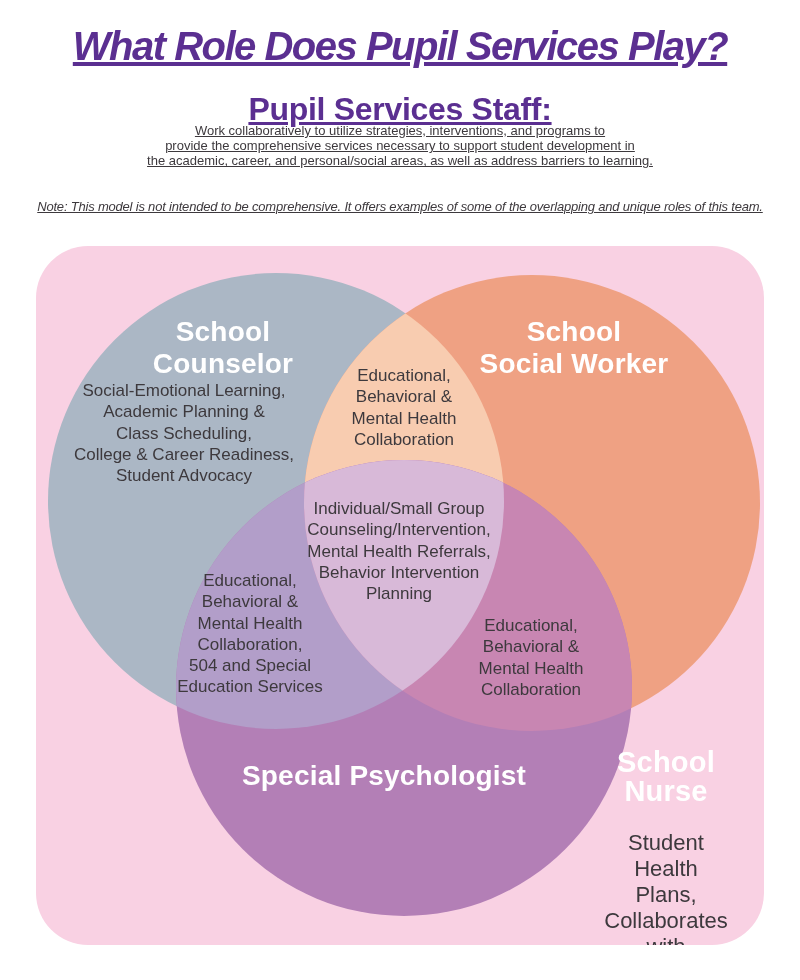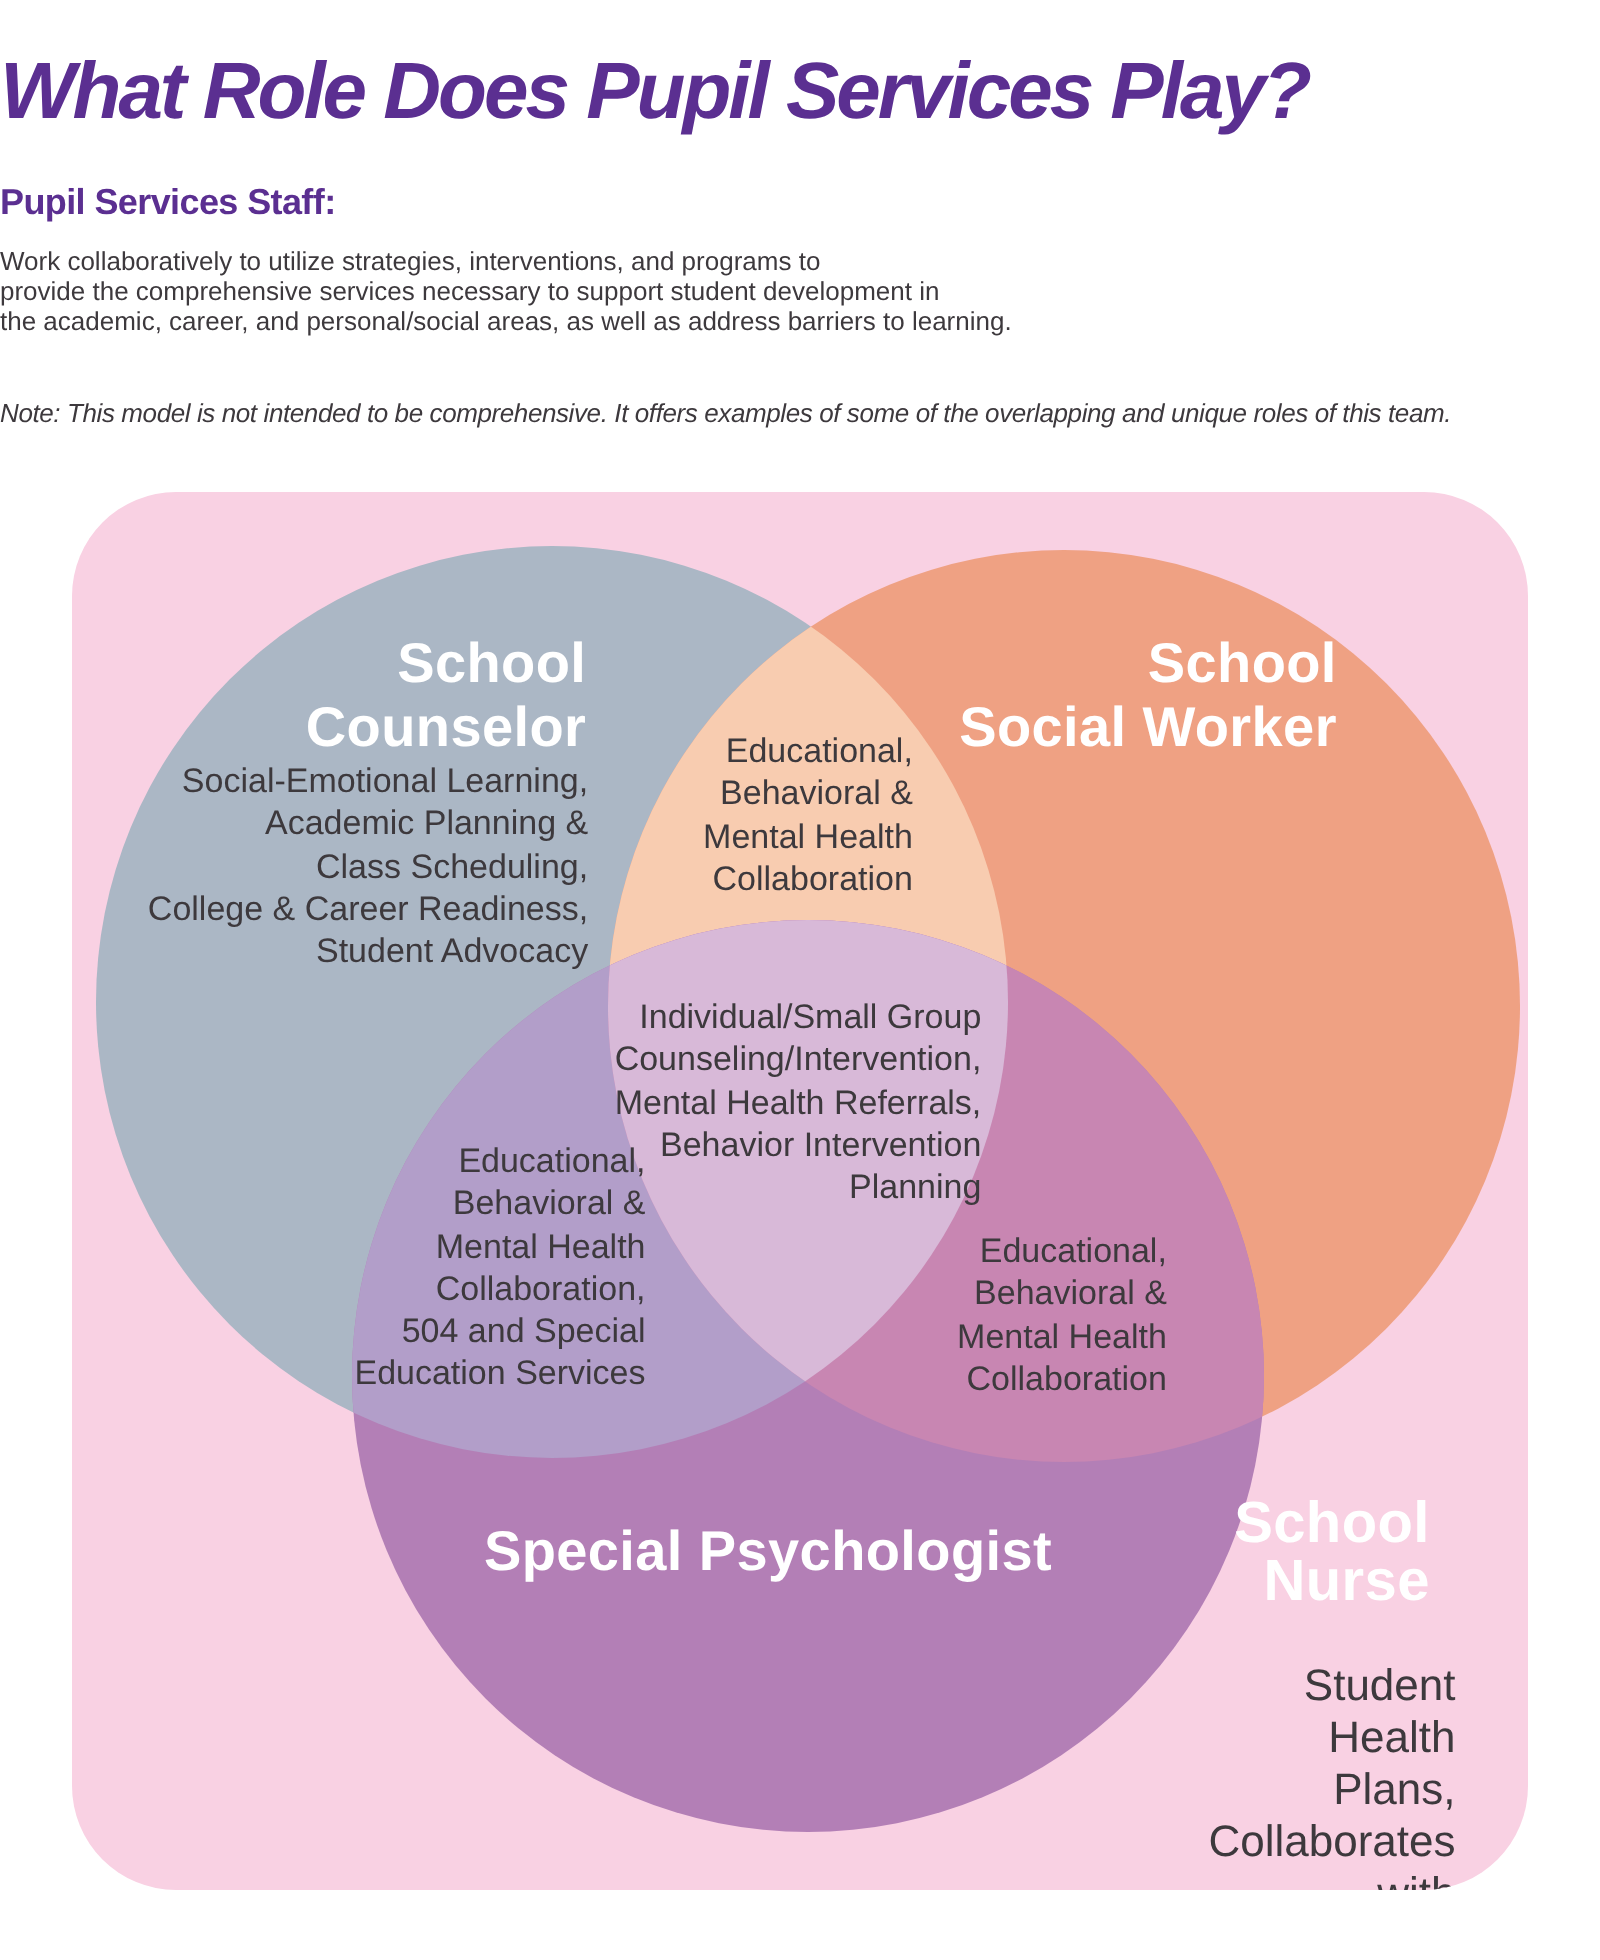--- a/index.html
+++ b/index.html
@@ -5,30 +5,30 @@
   html,body { margin:0; padding:0; }
   body {
     width:800px; height:980px;
     background: var(--page-bg, #ffffff);
     font-family:"Liberation Sans", sans-serif;
     overflow:hidden;
   }
   .artboard { position:relative; width:800px; height:980px; }
 
   
-  .centered { position:absolute; left:0; width:100%; text-align:left; }
+  .centered { position:absolute; left:0; width:100%; text-align:center;text-decoration:underline; }
   .title {
     top:24px;
     font-size:40px; font-weight:bold; font-style:italic;
     letter-spacing:-1.5px;
     color: var(--accent, #5b2f91);
   }
   .subtitle {
     top:91px;
-    font-size:18px; font-weight:bold;
+    font-size:32px; font-weight:bold;
     letter-spacing:-0.3px;
     color: var(--accent, #5b2f91);
   }
   .description {
     top:123px;
     font-size:13px; line-height:1.17;
     white-space:pre-line;
     color: var(--dark, #3d393d);
   }
   .note {
@@ -41,21 +41,21 @@
   
   .venn {
     position:absolute; left:36px; top:246px;
     width:728px; height:699px;
     border-radius:52px; overflow:hidden;
   }
   .venn svg { position:absolute; left:0; top:0; }
 
   .vtext {
     position:absolute; transform:translateX(-50%);
-    text-align:right; white-space:pre-line;
+    text-align:center; white-space:pre-line;
   }
   .circle-title {
     font-weight:bold; font-size:28px; line-height:1.16;
     letter-spacing:0.2px;
     color: var(--white-text, #ffffff);
   }
   .items {
     font-size:17px; line-height:1.25;
     color: var(--dark, #3d393d);
   }

